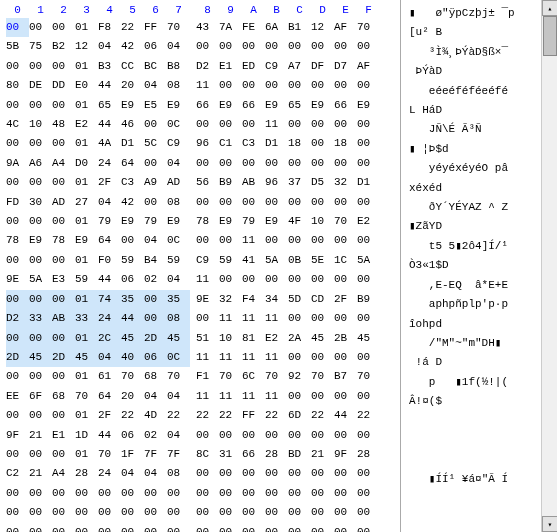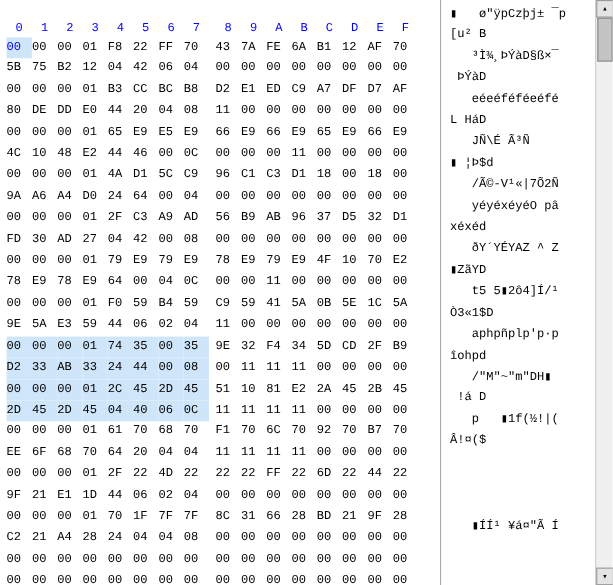--- a/index.html
+++ b/index.html
@@ -1,18 +1,18 @@
 <!DOCTYPE html>
 <html><head>
 <meta charset="utf-8">
 <style>
 *{margin:0;padding:0;box-sizing:border-box}
 body{font-family:Consolas,'Courier New',monospace;font-size:11px;background:#fff;color:#000;width:557px;height:532px;overflow:hidden;position:relative}
 .main{display:flex;height:532px}
-.hex-panel{flex:0 0 400px;padding:20px 6px;overflow:hidden}
+.hex-panel{flex:0 0 400px;padding:4px 6px;overflow:hidden}
 .text-panel{flex:1;border-left:1px solid #aaa;padding:4px 8px;background:#fff;overflow:hidden}
 .header-row{color:#0000FF;padding-bottom:2px}
 .header-row span{display:inline-block;text-align:center}
 .col-h{width:23px}
 .col-h.gap{margin-left:6px}
 .hex-row{line-height:19.4px;white-space:nowrap}
 .hex-row span{display:inline-block;width:23px;color:#000}
 .hex-row span.gap{margin-left:6px}
 .hex-row span.off{color:#0000FF}
 .hex-row span.sel{background:#CFE6FA}
@@ -60,27 +60,27 @@
   <div class="text-panel">
     <div id="textRows">
         <div class="text-row">▮   ø"ÿpCzþj± ¯p</div>
         <div class="text-row">[u² B</div>
         <div class="text-row">   ³Ì¾¸ÞÝàD§ß×¯</div>
         <div class="text-row"> ÞÝàD</div>
         <div class="text-row">   eéeéféféeéfé</div>
         <div class="text-row">L HáD</div>
         <div class="text-row">   JÑ\É Ã³Ñ</div>
         <div class="text-row">▮ ¦Þ$d</div>
-        <div class="text-row">   /Ã©-V¹«|7Õ2Ñ</div>
         <div class="text-row">   yéyéxéyéO pâ</div>
         <div class="text-row">xéxéd</div>
         <div class="text-row">   ðY´YÉYAZ ^ Z</div>
         <div class="text-row">▮ZãYD</div>
         <div class="text-row">   t5 5▮2ô4]Í/¹</div>
         <div class="text-row">Ò3«1$D</div>
+        <div class="text-row">   ,E-EQ  â*E+E</div>
         <div class="text-row">   aphpñplp'p·p</div>
         <div class="text-row">îohpd</div>
         <div class="text-row">   /"M"~"m"DH▮</div>
         <div class="text-row"> !á D</div>
         <div class="text-row">   p   ▮1f(½!|(</div>
         <div class="text-row">Â!¤($</div>
         <div class="text-row"> </div>
         <div class="text-row"> </div>
         <div class="text-row"> </div>
         <div class="text-row">   ▮ÍÍ¹ ¥á¤"Ã Í</div>

